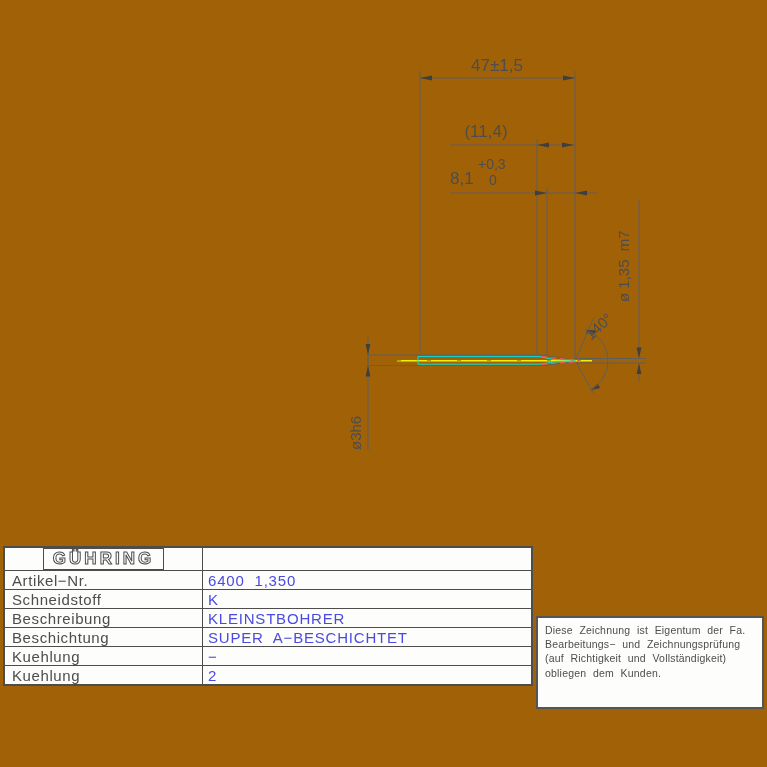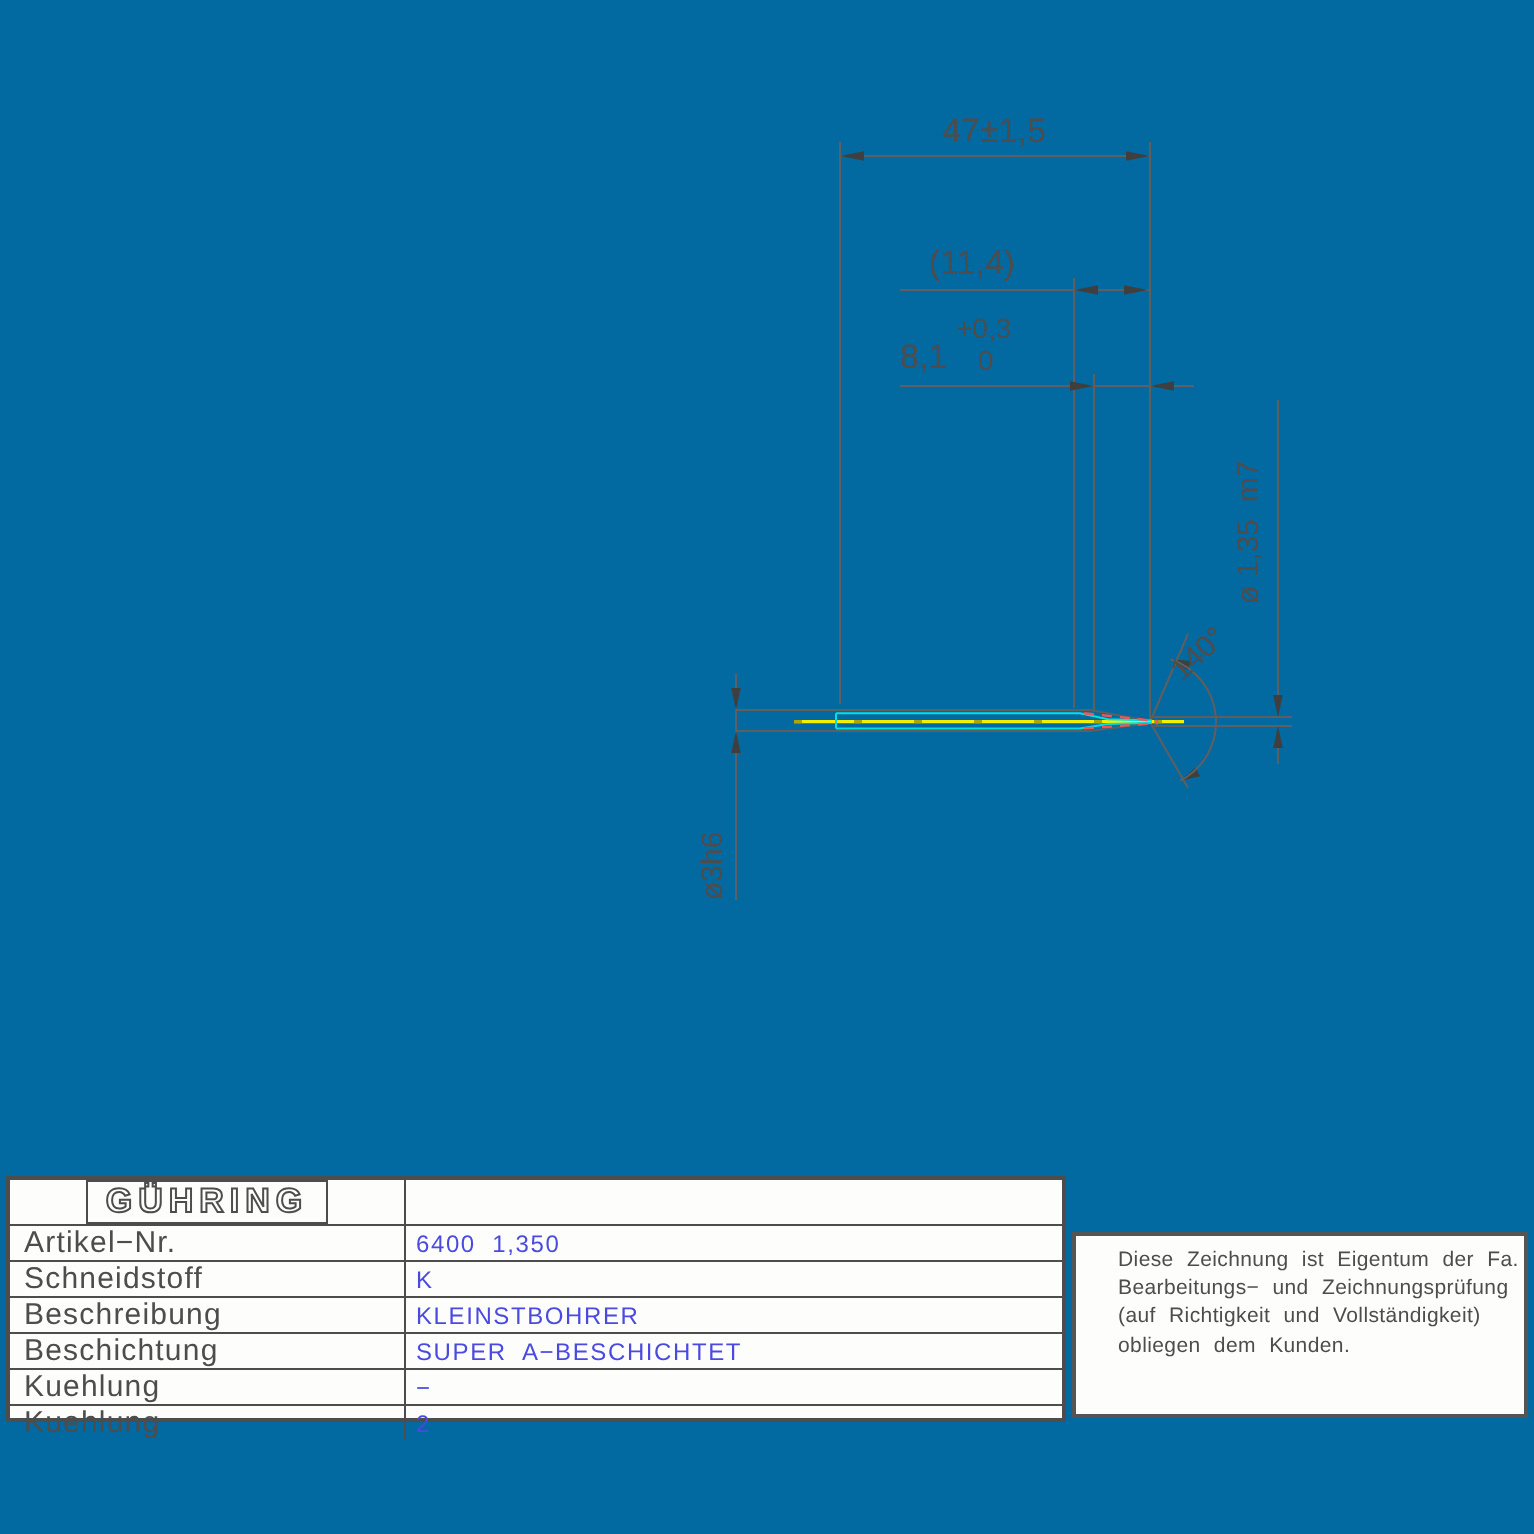--- a/index.html
+++ b/index.html
@@ -1,51 +1,51 @@
 <!DOCTYPE html>
 <html><head>
 <meta charset="utf-8">
 <style>
   html,body{margin:0;padding:0;background:#ffffff;}
   #canvas{
-    position:relative;width:767px;height:767px;background:#0369a1;
+    position:relative;width:767px;height:767px;background:#a16207;
     font-family:"Liberation Sans",sans-serif;overflow:hidden;
   }
   
   #drawing{position:absolute;left:0;top:0;}
   .dimtext{fill:#4d4d4d;font-family:"Liberation Sans",sans-serif;white-space:pre;}
   
   #titleblock{
-    position:absolute;left:3px;top:546px;width:530px;height:123px;
+    position:absolute;left:3px;top:546px;width:530px;height:140px;
     border:2px solid #4d4d4d;display:flex;flex-direction:column;
-    background:#fdfdfc;box-sizing:border-box;margin-top:42px;
+    background:#fdfdfc;box-sizing:border-box;
   }
   .tb-row{display:flex;flex:1;border-top:1px solid #4d4d4d;box-sizing:border-box;}
   .tb-row:first-child{border-top:none;flex:1.12;}
   .tb-label{
     width:197px;flex:none;display:flex;align-items:center;padding-left:7px;
     color:#4d4d4d;font-size:15px;letter-spacing:0.6px;box-sizing:border-box;white-space:pre;
   }
   .tb-value{
     flex:1;border-left:1px solid #4d4d4d;display:flex;align-items:center;
-    padding-left:5px;color:#4a4ae0;font-size:12px;letter-spacing:0.8px;
+    padding-left:5px;color:#4a4ae0;font-size:15px;letter-spacing:0.8px;
     box-sizing:border-box;white-space:pre;
   }
   .logo-cell{width:197px;flex:none;display:flex;align-items:center;justify-content:center;}
   .logo-box{
     border:1.5px solid #4d4d4d;padding:0px 9px 1px 9px;
     font-size:17px;font-weight:bold;letter-spacing:3px;
     color:#ffffff;-webkit-text-stroke:1px #4d4d4d;line-height:19px;
   }
   .logo-right{flex:1;border-left:1px solid #4d4d4d;}
   
   #disclaimer{
     position:absolute;left:536px;top:616px;width:228px;height:93px;
     border:2px solid #555555;box-sizing:border-box;background:#fdfdfc;
-    padding:5px 4px 0 21px;color:#4d4d4d;
+    padding:5px 4px 0 7px;color:#4d4d4d;
     font-size:10.5px;line-height:14.2px;letter-spacing:0.2px;word-spacing:3.5px;
   }
   .disc-line{white-space:pre;}
 </style>
 </head>
 <body>
 
 <div id="canvas">
 
   <svg id="drawing" width="767" height="540" viewBox="0 0 767 540">

